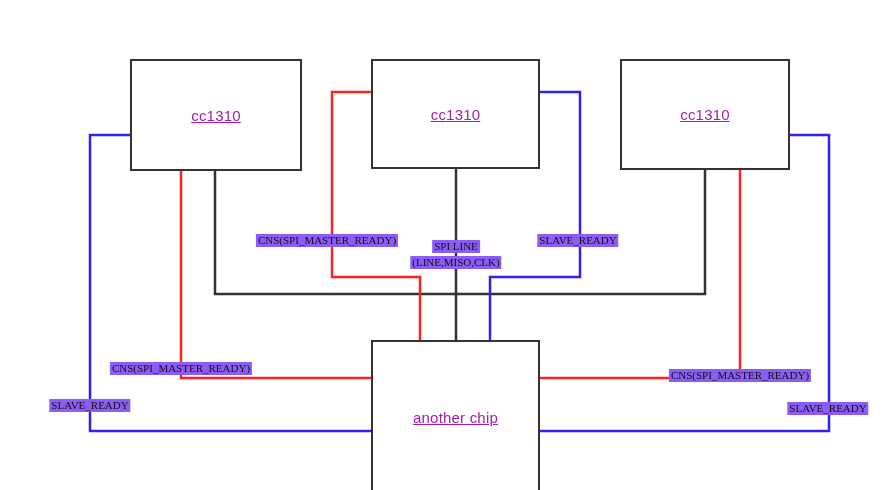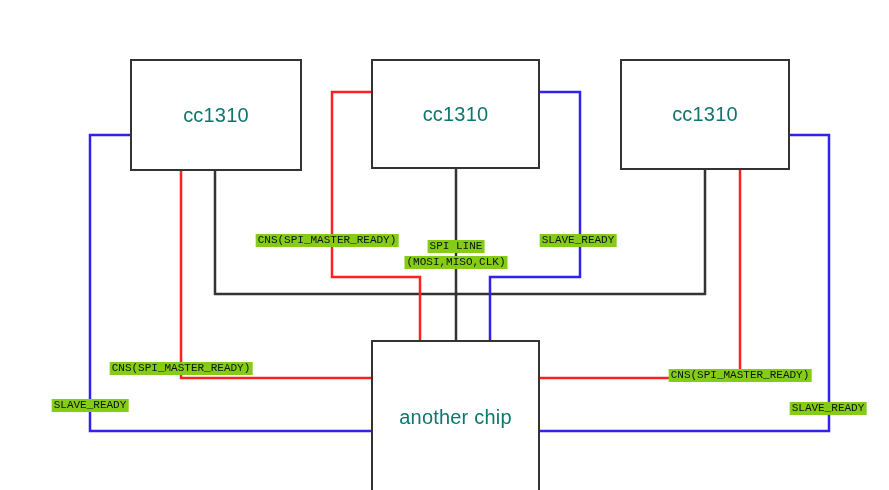--- a/index.html
+++ b/index.html
@@ -12,31 +12,32 @@
   }
   #wires{position:absolute;left:0;top:0;width:889px;height:490px;}
   .chip{
     position:absolute;
     border:2px solid #333333;
     background:#ffffff;
     box-sizing:border-box;
     display:flex;align-items:center;justify-content:center;
   }
   .chip span{
-    font-size:20px;color:#0f766e;letter-spacing:.2px;
+    font-size:15px;color:#a21caf;letter-spacing:.2px;
     font-family:"Liberation Sans","DejaVu Sans",sans-serif;
+    text-decoration:underline;
   }
   .lbl{
     position:absolute;
     font-size:11px;color:#111111;
     white-space:nowrap;
-    background:#84cc16;
+    background:#8b5cf6;
     padding:0 2px;
     line-height:13px;
-    font-family:Liberation Mono, monospace;
+    font-family:Liberation Serif, serif;
   }
   .lbl.center{transform:translateX(-50%);text-align:center;}
 </style>
 </head>
 <body>
 
 <div id="canvas">
 
   <svg id="wires" viewBox="0 0 889 490" xmlns="http://www.w3.org/2000/svg">
     <g id="wire-group" fill="none" stroke-linecap="square" stroke-linejoin="miter" stroke-width="2.5">
@@ -60,20 +61,20 @@
   </div>
   <div class="chip" style="left: 620px; top: 59px; width: 170px; height: 111px; border-color: rgb(51, 51, 51);">
     <span>cc1310</span>
   </div>
   <div class="chip" style="left: 371px; top: 340px; width: 169px; height: 154px; border-color: rgb(51, 51, 51);">
     <span>another chip</span>
   </div>
 
   <div class="lbl center" style="left: 327px; top: 234px;">CNS(SPI_MASTER_READY)</div>
   <div class="lbl center" style="left: 456px; top: 240px;">SPI LINE</div>
-  <div class="lbl center" style="left: 456px; top: 256px;">(MOSI,MISO,CLK)</div>
+  <div class="lbl center" style="left: 456px; top: 256px;">(LINE,MISO,CLK)</div>
   <div class="lbl center" style="left: 578px; top: 234px;">SLAVE_READY</div>
   <div class="lbl center" style="left: 181px; top: 362px;">CNS(SPI_MASTER_READY)</div>
   <div class="lbl center" style="left: 90px; top: 399px;">SLAVE_READY</div>
   <div class="lbl center" style="left: 740px; top: 369px;">CNS(SPI_MASTER_READY)</div>
   <div class="lbl center" style="left: 828px; top: 402px;">SLAVE_READY</div>
 
 </div>
 
 </body></html>

